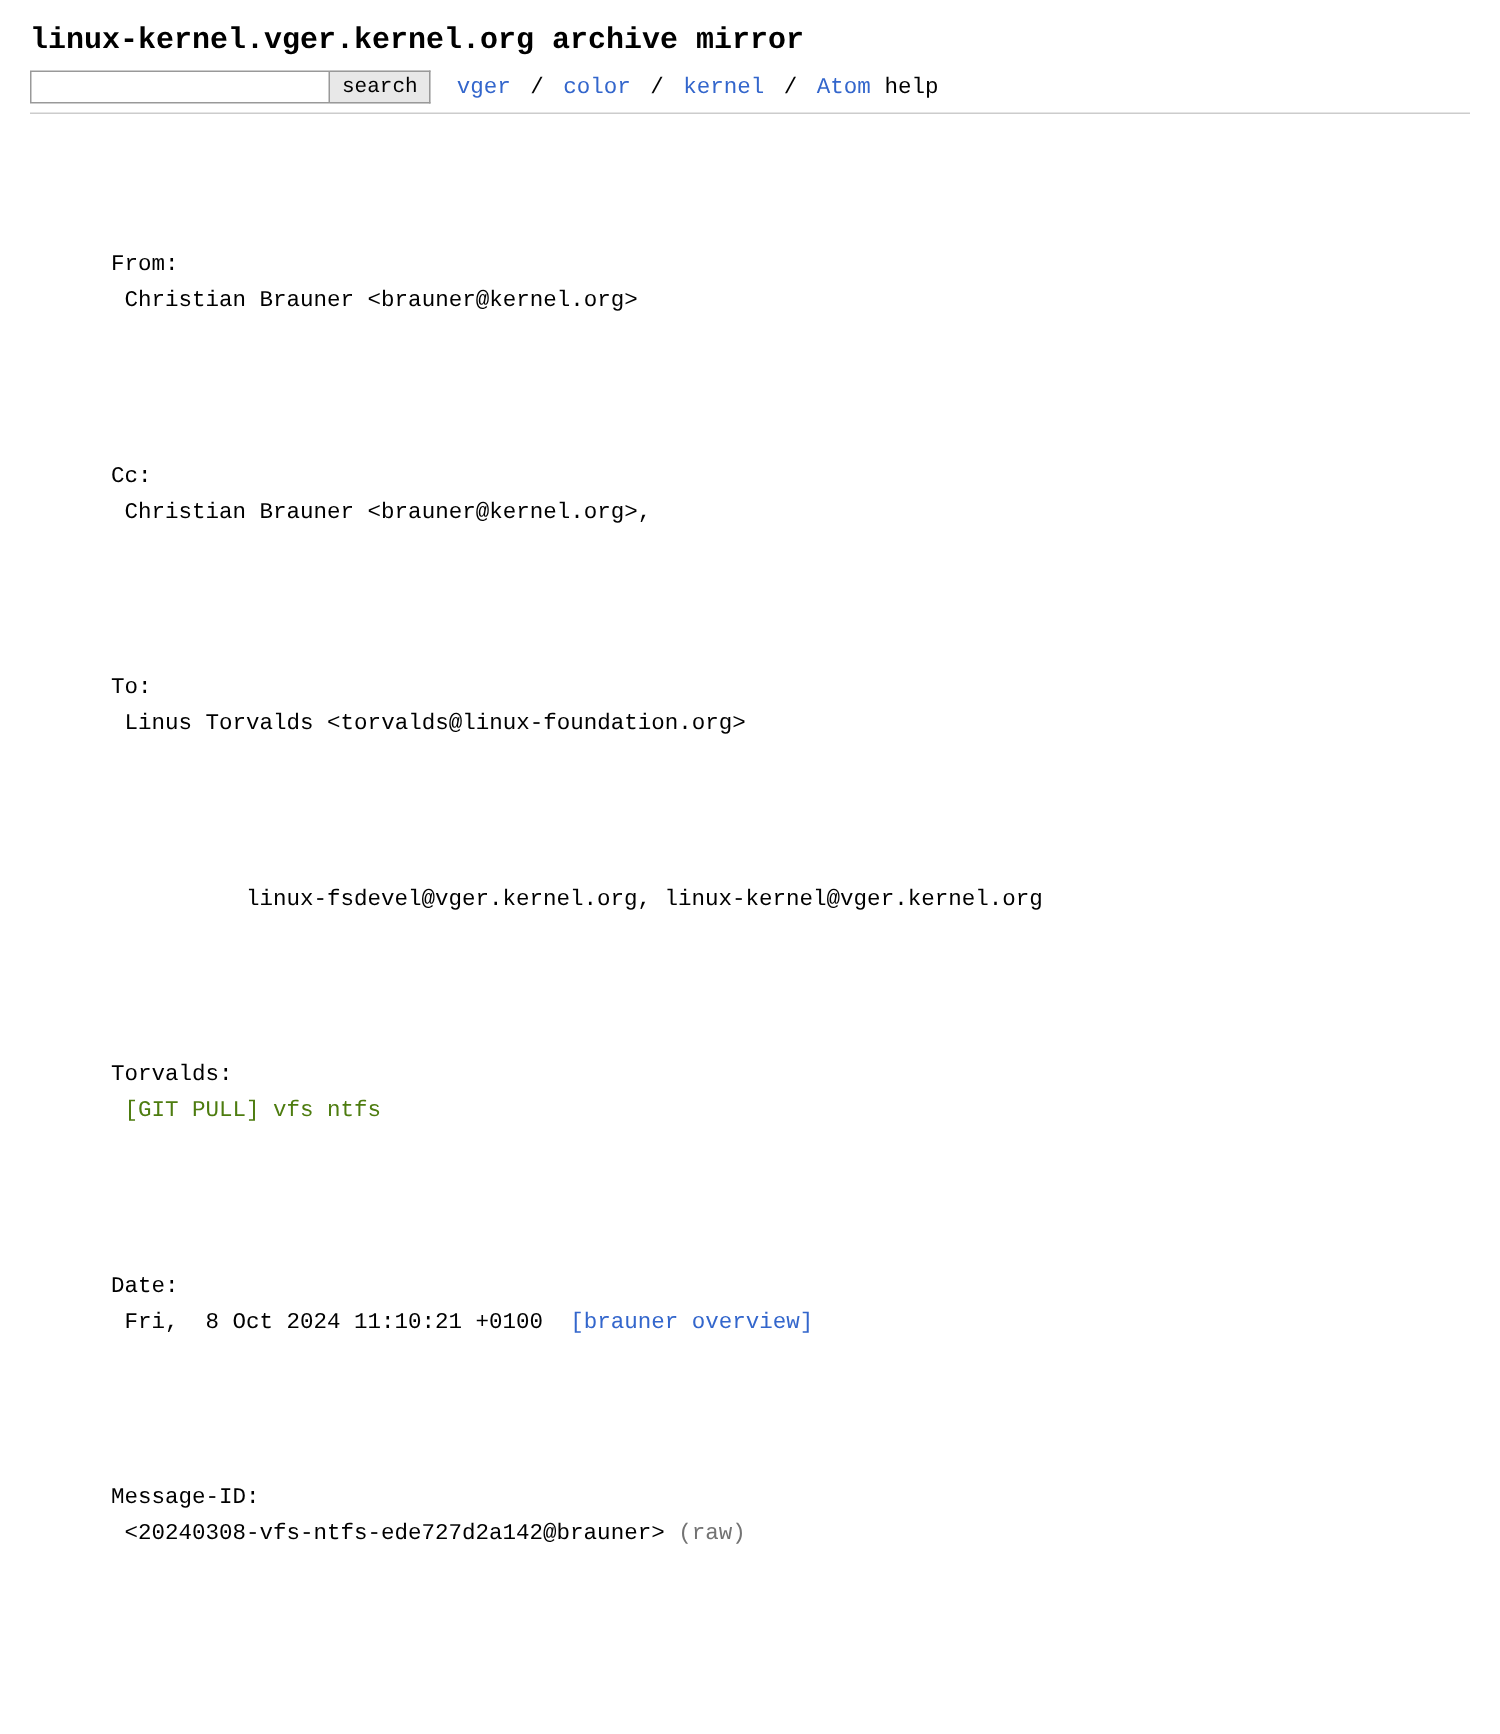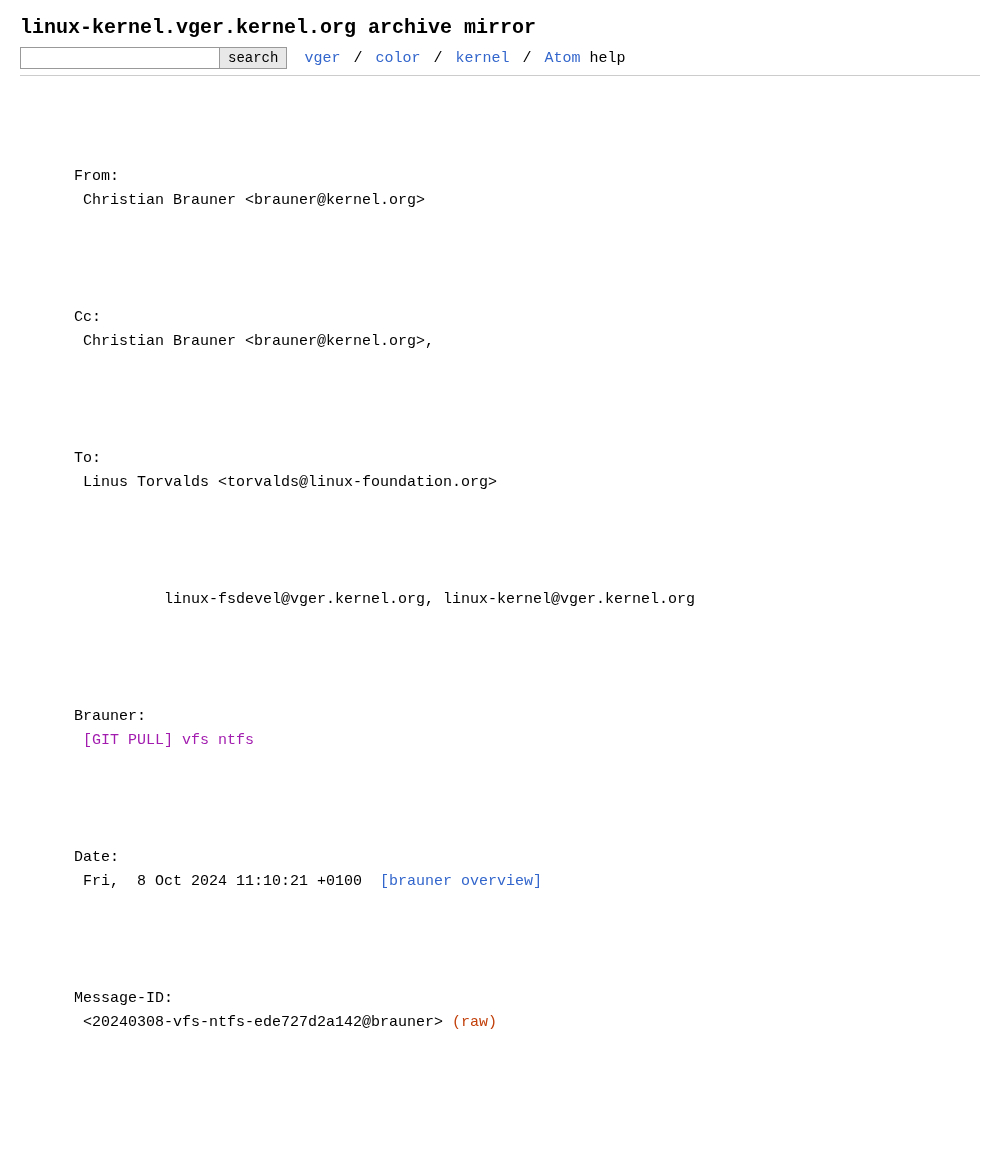--- a/index.html
+++ b/index.html
@@ -76,32 +76,32 @@
     .meta-label {
       color: #000000;
       margin-top: 40px;
     }
 
     .meta-value {
       color: #000000;
     }
 
     .subject-link {
-      color: #a21caf;
+      color: #4d7c0f;
       text-decoration: none;
       font-family: Liberation Mono, monospace;
     }
 
     .thread-link {
       color: #3366cc;
       text-decoration: none;
     }
 
     .raw-link {
-      color: #c2410c;
+      color: #737373;
       text-decoration: none;
       text-align: right;
     }
 
     .body-text {
       margin-top: 16px;
       line-height: 1.6;
       white-space: pre-wrap;
     }
 
@@ -161,21 +161,21 @@
       <span class="meta-value"> <span>Christian Brauner</span> <span>&lt;brauner@kernel.org&gt;,</span></span>
     </span>
     <span class="meta-line">
       <span class="meta-label">To:</span>
       <span class="meta-value"> <span>Linus Torvalds</span> <span>&lt;torvalds@linux-foundation.org&gt;</span></span>
     </span>
     <span class="meta-line">
       <span style="margin-left: 6em; text-align: right;">linux-fsdevel@vger.kernel.org, linux-kernel@vger.kernel.org</span>
     </span>
     <span class="meta-line">
-      <span class="meta-label">Brauner:</span>
+      <span class="meta-label">Torvalds:</span>
       <span class="meta-value"> <a class="subject-link" href="#">[GIT PULL] vfs ntfs</a></span>
     </span>
     <span class="meta-line">
       <span class="meta-label">Date:</span>
       <span class="meta-value"> <span>Fri,  8 Oct 2024 11:10:21 +0100</span>  <a class="thread-link" href="#">[brauner overview]</a></span>
     </span>
     <span class="meta-line">
       <span class="meta-label">Message-ID:</span>
       <span class="meta-value"> <span>&lt;20240308-vfs-ntfs-ede727d2a142@brauner&gt;</span> <a class="raw-link" href="#">(raw)</a></span>
     </span>

